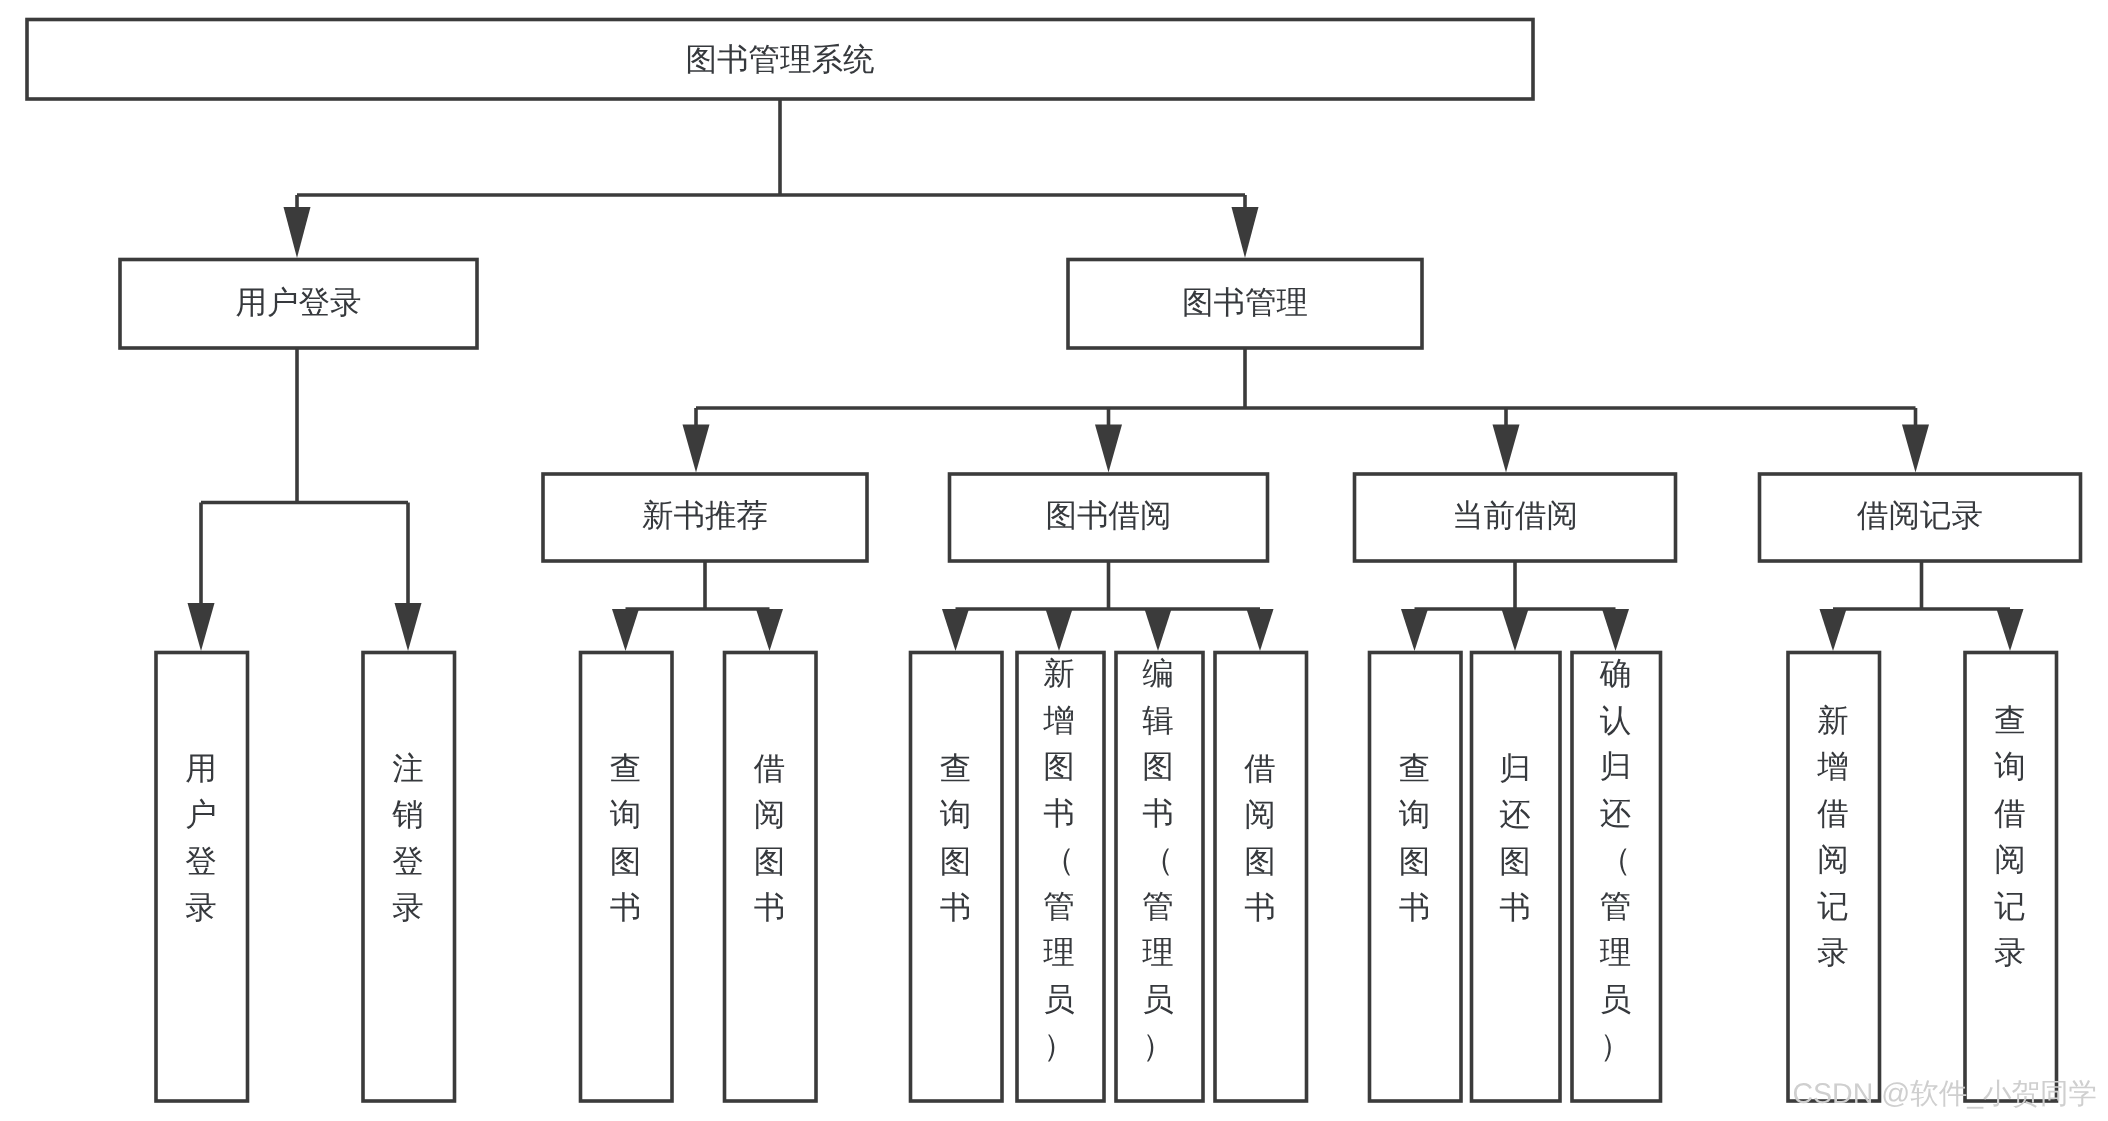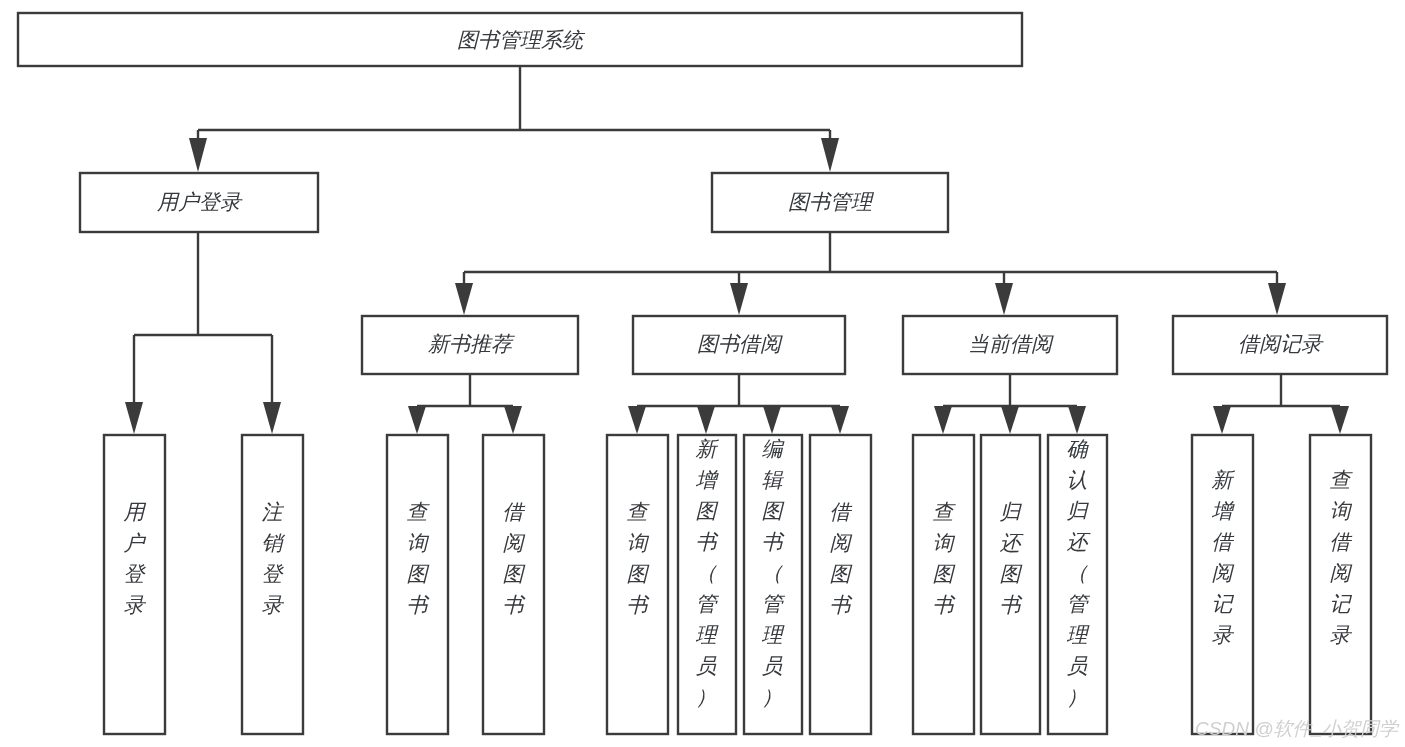--- a/index.html
+++ b/index.html
@@ -10,21 +10,20 @@
   body {
     width: 1405px;
     height: 747px;
     font-family: "Liberation Sans", "DejaVu Sans", sans-serif;
     overflow: hidden;
   }
   #diagram-root {
     position: relative;
     width: 1405px;
     height: 747px;
-    font-style: italic;
   }
   svg#tree-svg {
     position: absolute;
     left: 0;
     top: 0;
     width: 1405px;
     height: 747px;
     display: block;
   }
   .node-rect {

